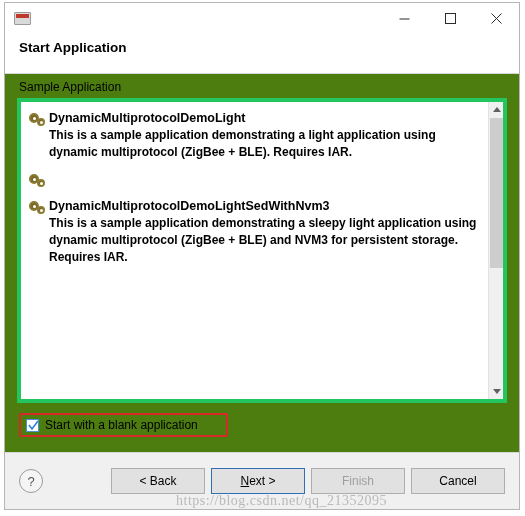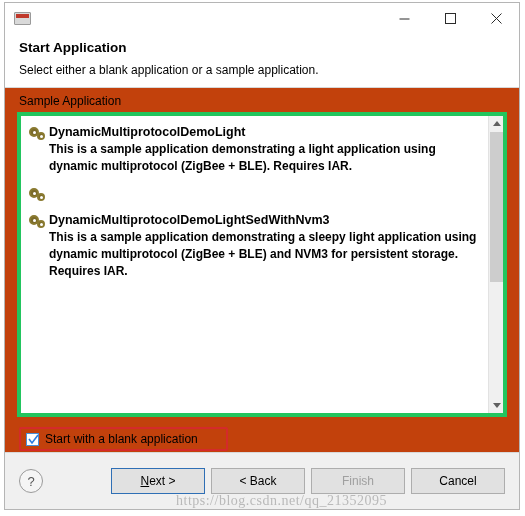--- a/index.html
+++ b/index.html
@@ -94,21 +94,21 @@
   }
   .header-sep {
     height: 1px;
     background: #d8d8d8;
     margin: 0;
   }
 
   
   .body {
     flex: 1;
-    background: #c2410c;
+    background: #4d7c0f;
     padding: 0 12px;
     display: flex;
     flex-direction: column;
     min-height: 0;
   }
   .group-label {
     font-size: 12px;
     color: #000;
     padding: 6px 2px 4px 2px;
     flex: none;
@@ -327,21 +327,20 @@
     <div class="win-btn close">
       <svg width="11" height="11" viewBox="0 0 11 11">
           <line x1="0.5" y1="0.5" x2="10.5" y2="10.5" stroke="#2b2b2b" stroke-width="1"></line>
           <line x1="10.5" y1="0.5" x2="0.5" y2="10.5" stroke="#2b2b2b" stroke-width="1"></line>
         </svg>
     </div>
   </div>
 
   <div class="header">
     <h1>Start Application</h1>
-    <p>Select either a blank application or a sample application.</p>
   </div>
   <div class="header-sep"></div>
 
   <div class="body">
 
     <div class="group-label">Sample Application</div>
 
     <div class="list-wrap">
       <div class="list-inner">
 
@@ -403,25 +402,25 @@
     </div>
 
     <div class="spacer-fill"></div>
   </div>
 
   <div class="footer-sep"></div>
 
   <div class="footer">
     <div class="help-btn">?</div>
     <div class="footer-spacer"></div>
+    <div class="btn">&lt; Back</div>
     <div class="btn default">
       <span>
         <u>N</u><span>ext &gt;</span>
       </span>
     </div>
-    <div class="btn">&lt; Back</div>
     <div class="btn disabled">Finish</div>
     <div class="btn">Cancel</div>
   </div>
 
 </div>
 
 <div class="watermark">https://blog.csdn.net/qq_21352095</div>
 
 </body></html>

